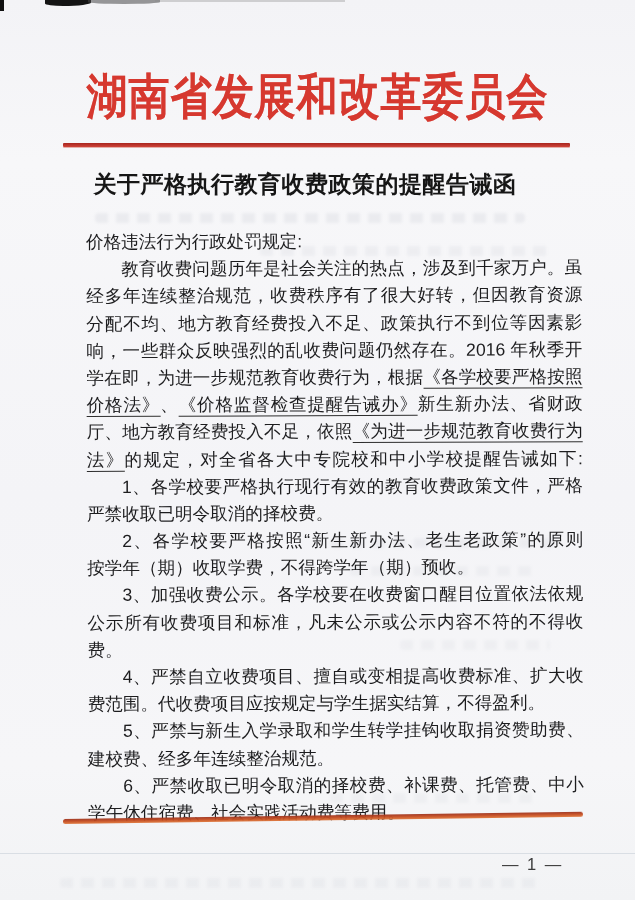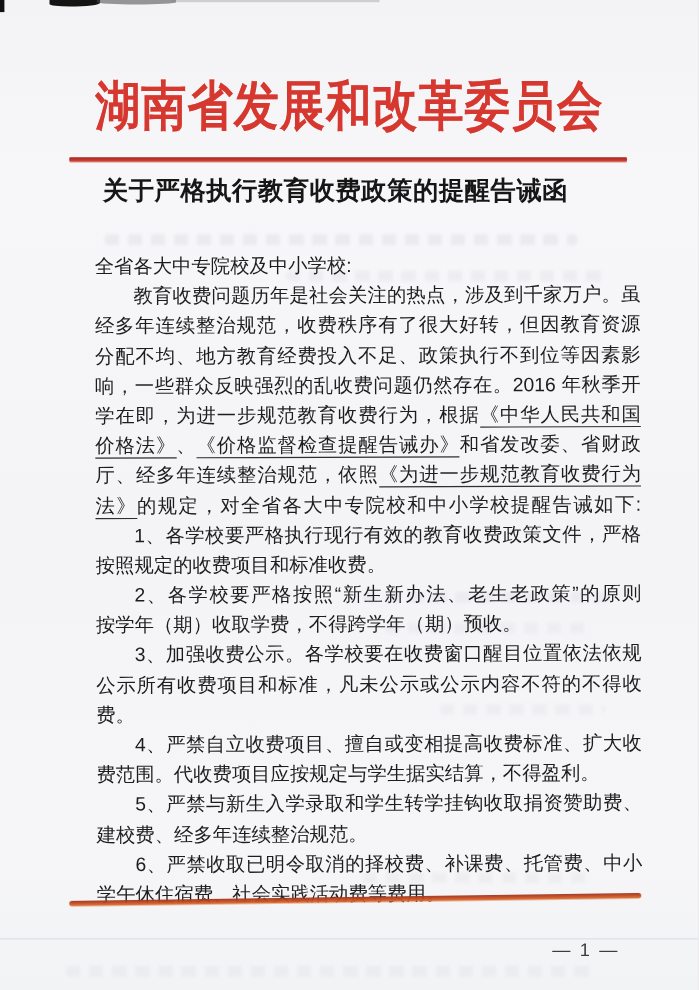--- a/index.html
+++ b/index.html
@@ -29,21 +29,21 @@
     text-shadow:0 0 .5px rgba(214,56,47,.6);
     white-space:nowrap;
   }
   .divider{
     position:absolute;top:143px;left:63px;width:507px;height:4px;
     background:linear-gradient(180deg,#a8251f,var(--divider-red,#cf453a));
     box-shadow:0 1px 0 rgba(205,70,58,.4);
     border-radius:1px;
   }
   .doc-title{
-    position:absolute;top:158px;left:0;width:596px;
+    position:absolute;top:169px;left:0;width:596px;
     text-align:center;font-size:23px;font-weight:700;color:#161616;
     letter-spacing:.5px;padding-left:14px;box-sizing:border-box;
     white-space:nowrap;
   }
   
   .body{
     position:absolute;top:229px;left:86px;width:496px;
     color:#1d1d1f;font-size:17.6px;
     transform:rotate(-.2deg);transform-origin:top left;
   }
@@ -81,31 +81,31 @@
   <div class="smudge" style="left:330px;top:793px;width:210px;opacity:.09;"></div>
   <div class="smudge" style="left:60px;top:878px;width:480px;opacity:.10;"></div>
 
   <div class="org-name">湖南省发展和改革委员会</div>
 
   <div class="divider"></div>
 
   <div class="doc-title">关于严格执行教育收费政策的提醒告诫函</div>
 
   <div class="body">
-      <div class="line"><span>全省各大中专院校及中小学校:</span></div>
+      <div class="line"><span>价格违法行为行政处罚规定:</span></div>
       <div class="line ind fill"><span>教育收费问题历年是社会关注的热点，涉及到千家万户。虽</span></div>
       <div class="line fill"><span>经多年连续整治规范，收费秩序有了很大好转，但因教育资源</span></div>
       <div class="line fill"><span>分配不均、地方教育经费投入不足、政策执行不到位等因素影</span></div>
       <div class="line fill"><span>响，一些群众反映强烈的乱收费问题仍然存在。2016 年秋季开</span></div>
-      <div class="line fill"><span>学在即，为进一步规范教育收费行为，根据</span><span class="u">《中华人民共和国</span></div>
-      <div class="line fill"><span class="u">价格法》</span><span>、</span><span class="u">《价格监督检查提醒告诫办》</span><span>和省发改委、省财政</span></div>
-      <div class="line fill"><span>厅、经多年连续整治规范，依照</span><span class="u">《为进一步规范教育收费行为</span></div>
+      <div class="line fill"><span>学在即，为进一步规范教育收费行为，根据</span><span class="u">《各学校要严格按照</span></div>
+      <div class="line fill"><span class="u">价格法》</span><span>、</span><span class="u">《价格监督检查提醒告诫办》</span><span>新生新办法、省财政</span></div>
+      <div class="line fill"><span>厅、地方教育经费投入不足，依照</span><span class="u">《为进一步规范教育收费行为</span></div>
       <div class="line fill"><span class="u">法》</span><span>的规定，对全省各大中专院校和中小学校提醒告诫如下:</span></div>
       <div class="line ind fill"><span>1、各学校要严格执行现行有效的教育收费政策文件，严格</span></div>
-      <div class="line"><span>按照规定的收费项目和标准收费。</span></div>
+      <div class="line"><span>严禁收取已明令取消的择校费。</span></div>
       <div class="line ind fill"><span>2、各学校要严格按照“新生新办法、老生老政策”的原则</span></div>
       <div class="line"><span>按学年（期）收取学费，不得跨学年（期）预收。</span></div>
       <div class="line ind fill"><span>3、加强收费公示。各学校要在收费窗口醒目位置依法依规</span></div>
       <div class="line fill"><span>公示所有收费项目和标准，凡未公示或公示内容不符的不得收</span></div>
       <div class="line"><span>费。</span></div>
       <div class="line ind fill"><span>4、严禁自立收费项目、擅自或变相提高收费标准、扩大收</span></div>
       <div class="line"><span>费范围。代收费项目应按规定与学生据实结算，不得盈利。</span></div>
       <div class="line ind fill"><span>5、严禁与新生入学录取和学生转学挂钩收取捐资赞助费、</span></div>
       <div class="line"><span>建校费、经多年连续整治规范。</span></div>
       <div class="line ind fill"><span>6、严禁收取已明令取消的择校费、补课费、托管费、中小</span></div>

